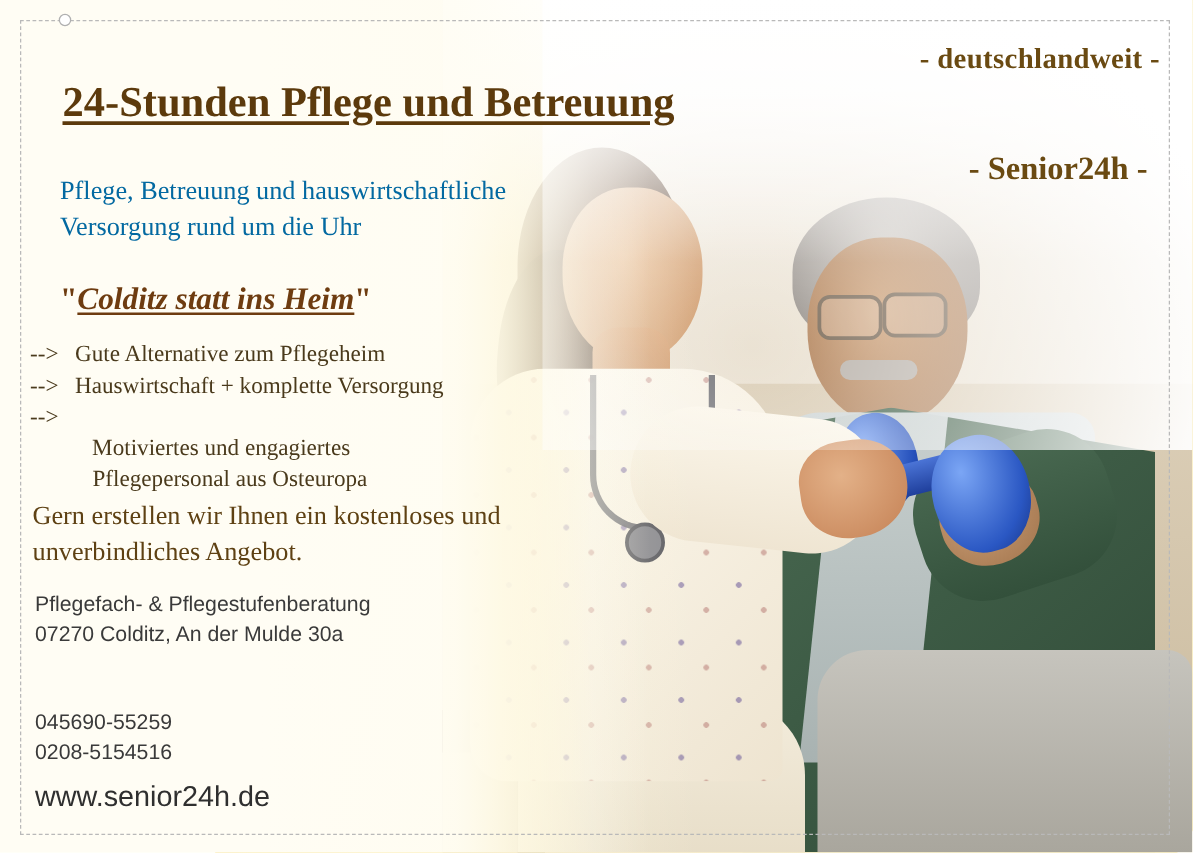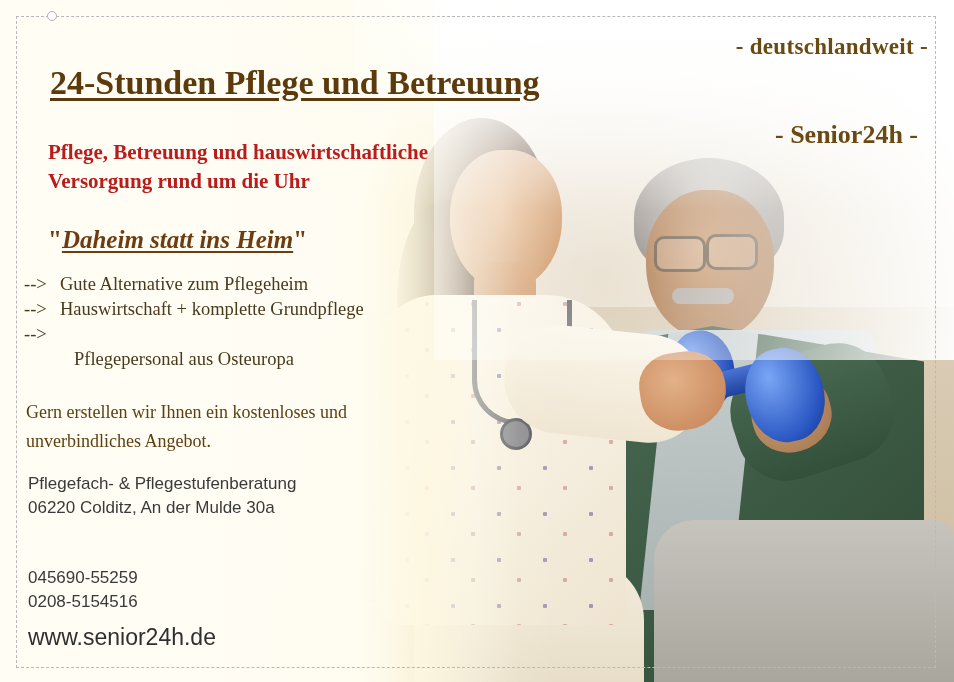--- a/index.html
+++ b/index.html
@@ -375,22 +375,21 @@
     color: #6a4a12;
   }
   .subhead {
     position: absolute;
     left: 48px;
     top: 138px;
     width: 440px;
     font-family: "Liberation Serif", serif;
     font-size: 21px;
     line-height: 29px;
-    color: #b91c1c;
-    font-weight: bold;
+    color: #0369a1;
   }
   .slogan {
     position: absolute;
     left: 48px;
     top: 226px;
     font-family: "Liberation Serif", serif;
     font-weight: bold;
     font-style: italic;
     font-size: 25px;
     color: #6e3c10;
@@ -430,21 +429,21 @@
   .bullet .btext .ind {
     display: block;
     padding-left: 14px;
   }
   .offer {
     position: absolute;
     left: 26px;
     top: 398px;
     width: 430px;
     font-family: "Liberation Serif", serif;
-    font-size: 18px;
+    font-size: 21px;
     line-height: 29px;
     color: #5e4113;
   }
   .contact {
     position: absolute;
     left: 28px;
     top: 472px;
     font-family: "Liberation Sans", sans-serif;
     font-size: 17px;
     line-height: 24px;
@@ -524,44 +523,45 @@
   <div class="content">
 
     <div class="topline">- deutschlandweit -</div>
 
     <div class="headline">24-Stunden Pflege und Betreuung</div>
 
     <div class="brand">- Senior24h -</div>
 
     <div class="subhead">Pflege, Betreuung und hauswirtschaftliche Versorgung rund um die Uhr</div>
 
-    <div class="slogan"><span class="q">"</span><span class="u">Daheim statt ins Heim</span><span class="q">"</span></div>
+    <div class="slogan"><span class="q">"</span><span class="u">Colditz statt ins Heim</span><span class="q">"</span></div>
 
     <div class="bullets">
       <div class="bullet">
         <span class="arrow">--&gt;</span>
         <span class="btext">Gute Alternative zum Pflegeheim</span>
       </div>
       <div class="bullet">
         <span class="arrow">--&gt;</span>
-        <span class="btext">Hauswirtschaft + komplette Grundpflege</span>
+        <span class="btext">Hauswirtschaft + komplette Versorgung</span>
       </div>
       <div class="bullet">
         <span class="arrow">--&gt;</span>
         <span class="btext">
+          <span>Motiviertes und engagiertes</span>
           <span class="ind">Pflegepersonal aus Osteuropa</span>
         </span>
       </div>
     </div>
 
     <div class="offer">Gern erstellen wir Ihnen ein kostenloses und unverbindliches Angebot.</div>
 
     <div class="contact">
       <div>Pflegefach- &amp; Pflegestufenberatung</div>
-      <div>06220 Colditz, An der Mulde 30a</div>
+      <div>07270 Colditz, An der Mulde 30a</div>
     </div>
 
     <div class="phones">
       <div>045690-55259</div>
       <div>0208-5154516</div>
     </div>
 
     <div class="website">www.senior24h.de</div>
   </div>
 

